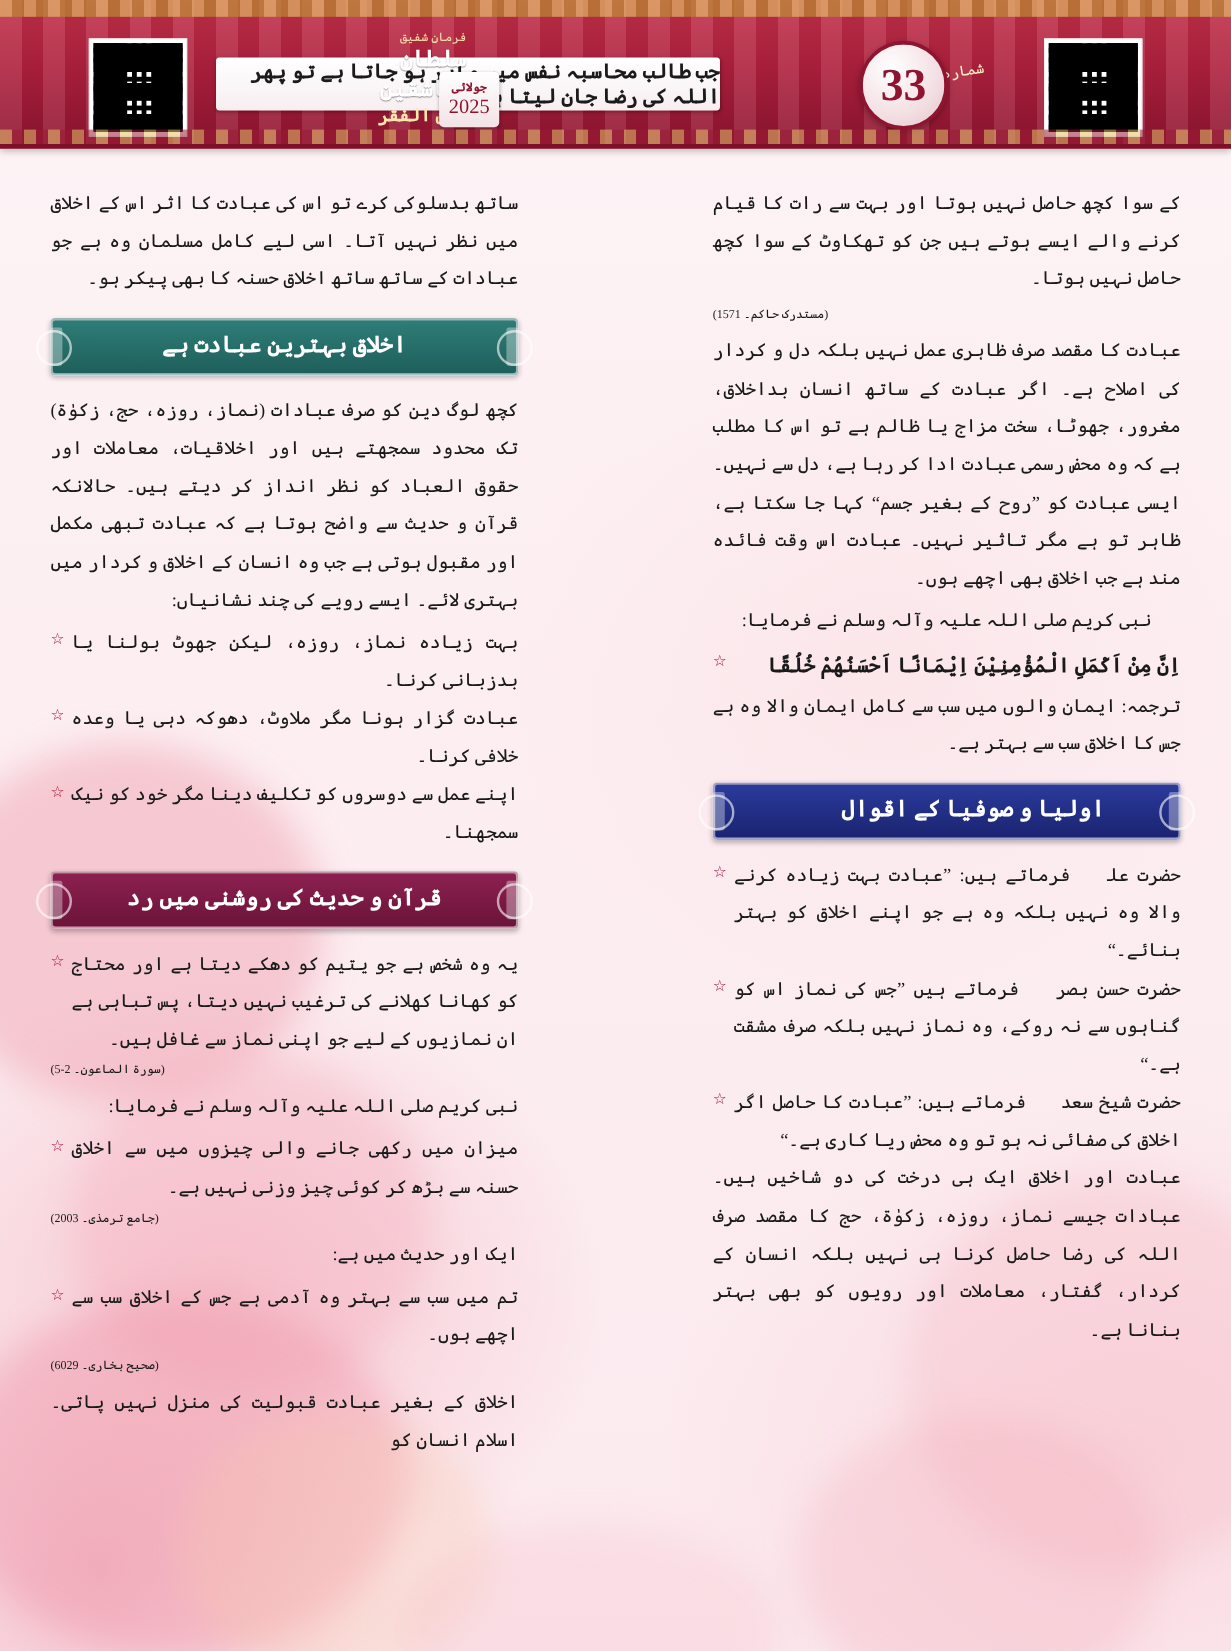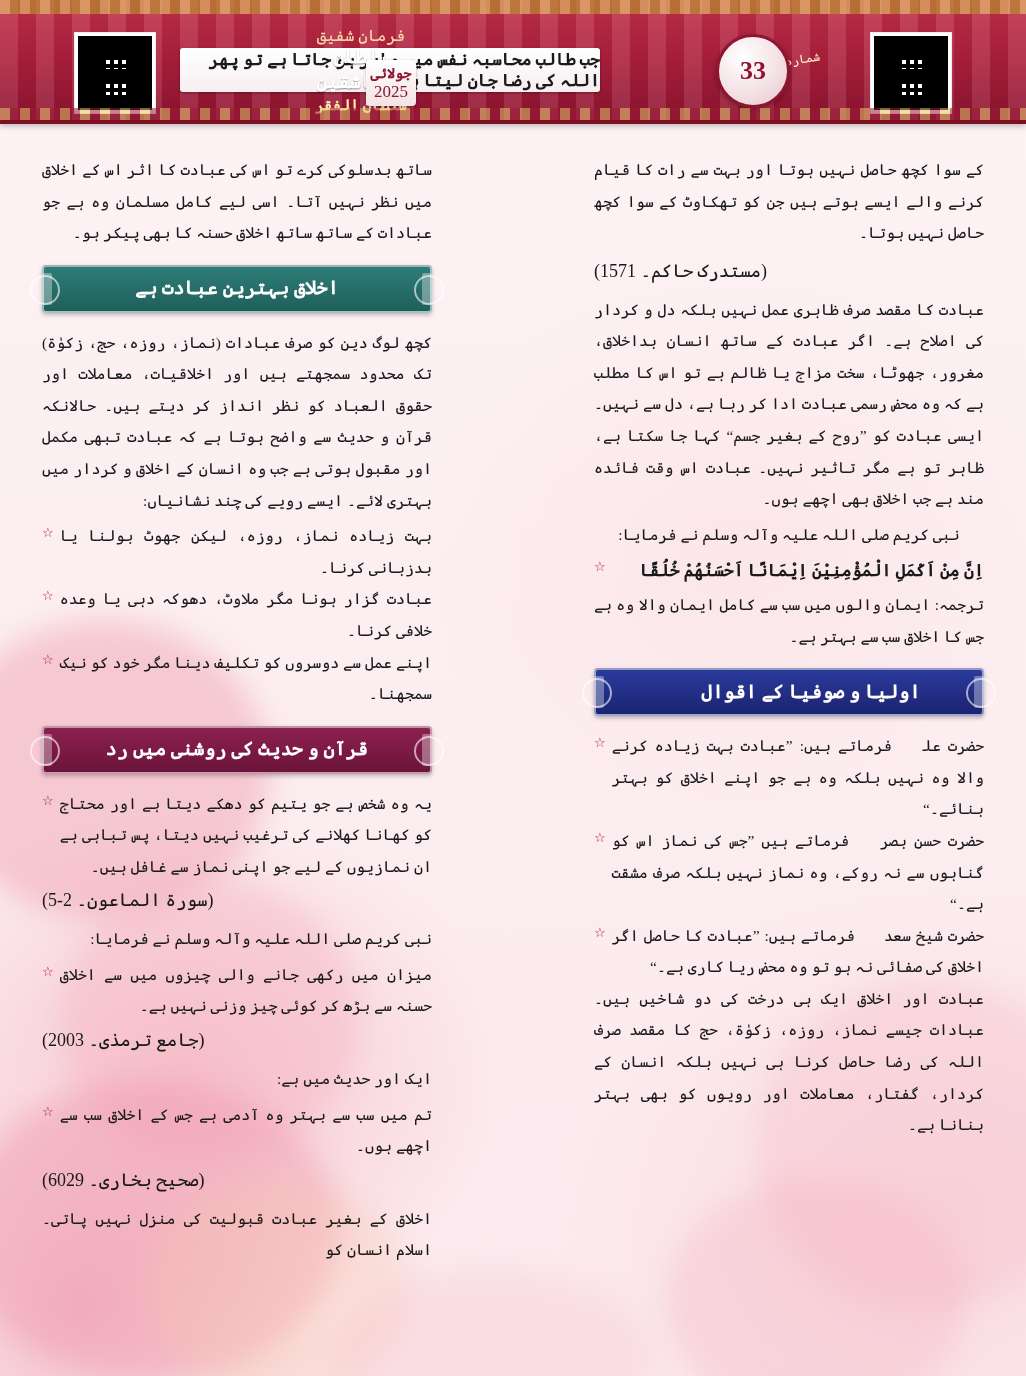--- a/index.html
+++ b/index.html
@@ -70,38 +70,38 @@
     border-radius:3px;
     box-shadow:0 1px 3px rgba(0,0,0,.35);
     display:flex;align-items:center;justify-content:center;
   }
   .banner span{
     font-size:17px;color:#1b1b1b;font-weight:bold;letter-spacing:.2px;
   }
   .mast{
     position:absolute;right:605px;top:26px;width:120px;text-align:center;color:#fff;
   }
-  .mast .m1{font-size:16px;line-height:1.2;color:#f6d9a8;}
+  .mast .m1{font-size:10px;line-height:1.2;color:#f6d9a8;}
   .mast .m2{font-size:19px;font-weight:bold;line-height:1.3;color:#ffffff;text-shadow:0 1px 1px rgba(0,0,0,.4);}
   .mast .m3{font-size:15px;font-weight:bold;line-height:1.4;color:#ffe8b0;margin-top:0;}
   .datebox{
     position:absolute;right:610px;top:60px;width:50px;height:46px;
     background:linear-gradient(180deg,#fff,#f2e3e6);
     border-radius:4px;display:flex;flex-direction:column;
     align-items:center;justify-content:center;color:#8e1430;
     box-shadow:0 1px 3px rgba(0,0,0,.3);
   }
-  .datebox .d1{font-size:14px;font-weight:bold;}
+  .datebox .d1{font-size:10px;font-weight:bold;}
   .datebox .d2{font-size:17px;font-weight:normal;}
   .pagenum{
     position:absolute;right:236px;top:34px;width:68px;height:68px;border-radius:50%;
     background:radial-gradient(circle at 35% 30%,#ffffff 0%,#f3dfe3 60%,#e3c6cc 100%);
     border:3px solid #8e1430;
     display:flex;align-items:center;justify-content:center;
-    color:#8e1430;font-size:26px;font-weight:bold;
+    color:#8e1430;font-size:38px;font-weight:bold;
     box-shadow:0 2px 5px rgba(0,0,0,.3);
   }
   .pagelabel{
     position:absolute;right:206px;top:52px;font-size:12px;color:#ffeac4;
     transform:rotate(-8deg);
   }
 
   
   .content{
     position:absolute;left:0;top:120px;width:1026px;height:1256px;
@@ -110,21 +110,21 @@
     position:absolute;top:34px;width:390px;
     text-align:justify;
     direction:rtl;
     font-size:15.4px;
     line-height:2.05;
     color:#1a1a1a;
   }
   .col-right{right:42px;}
   .col-left{left:42px;}
   p{margin:0 0 4px 0;}
-  .ref{font-size:18px;}
+  .ref{font-size:10px;}
   .center{text-align:center;}
   .left{text-align:left;}
   .ar{font-size:17px;font-weight:bold;letter-spacing:.3px;}
   .bullet-row{display:flex;flex-direction:row-reverse;gap:6px;align-items:flex-start;}
   .star{flex:0 0 auto;color:#a8173a;font-size:13px;line-height:2.05;}
   .bullet-row .txt{flex:1 1 auto;text-align:justify;}
 
   
   .ribbon{
     position:relative;margin:16px 0 14px 0;height:44px;

